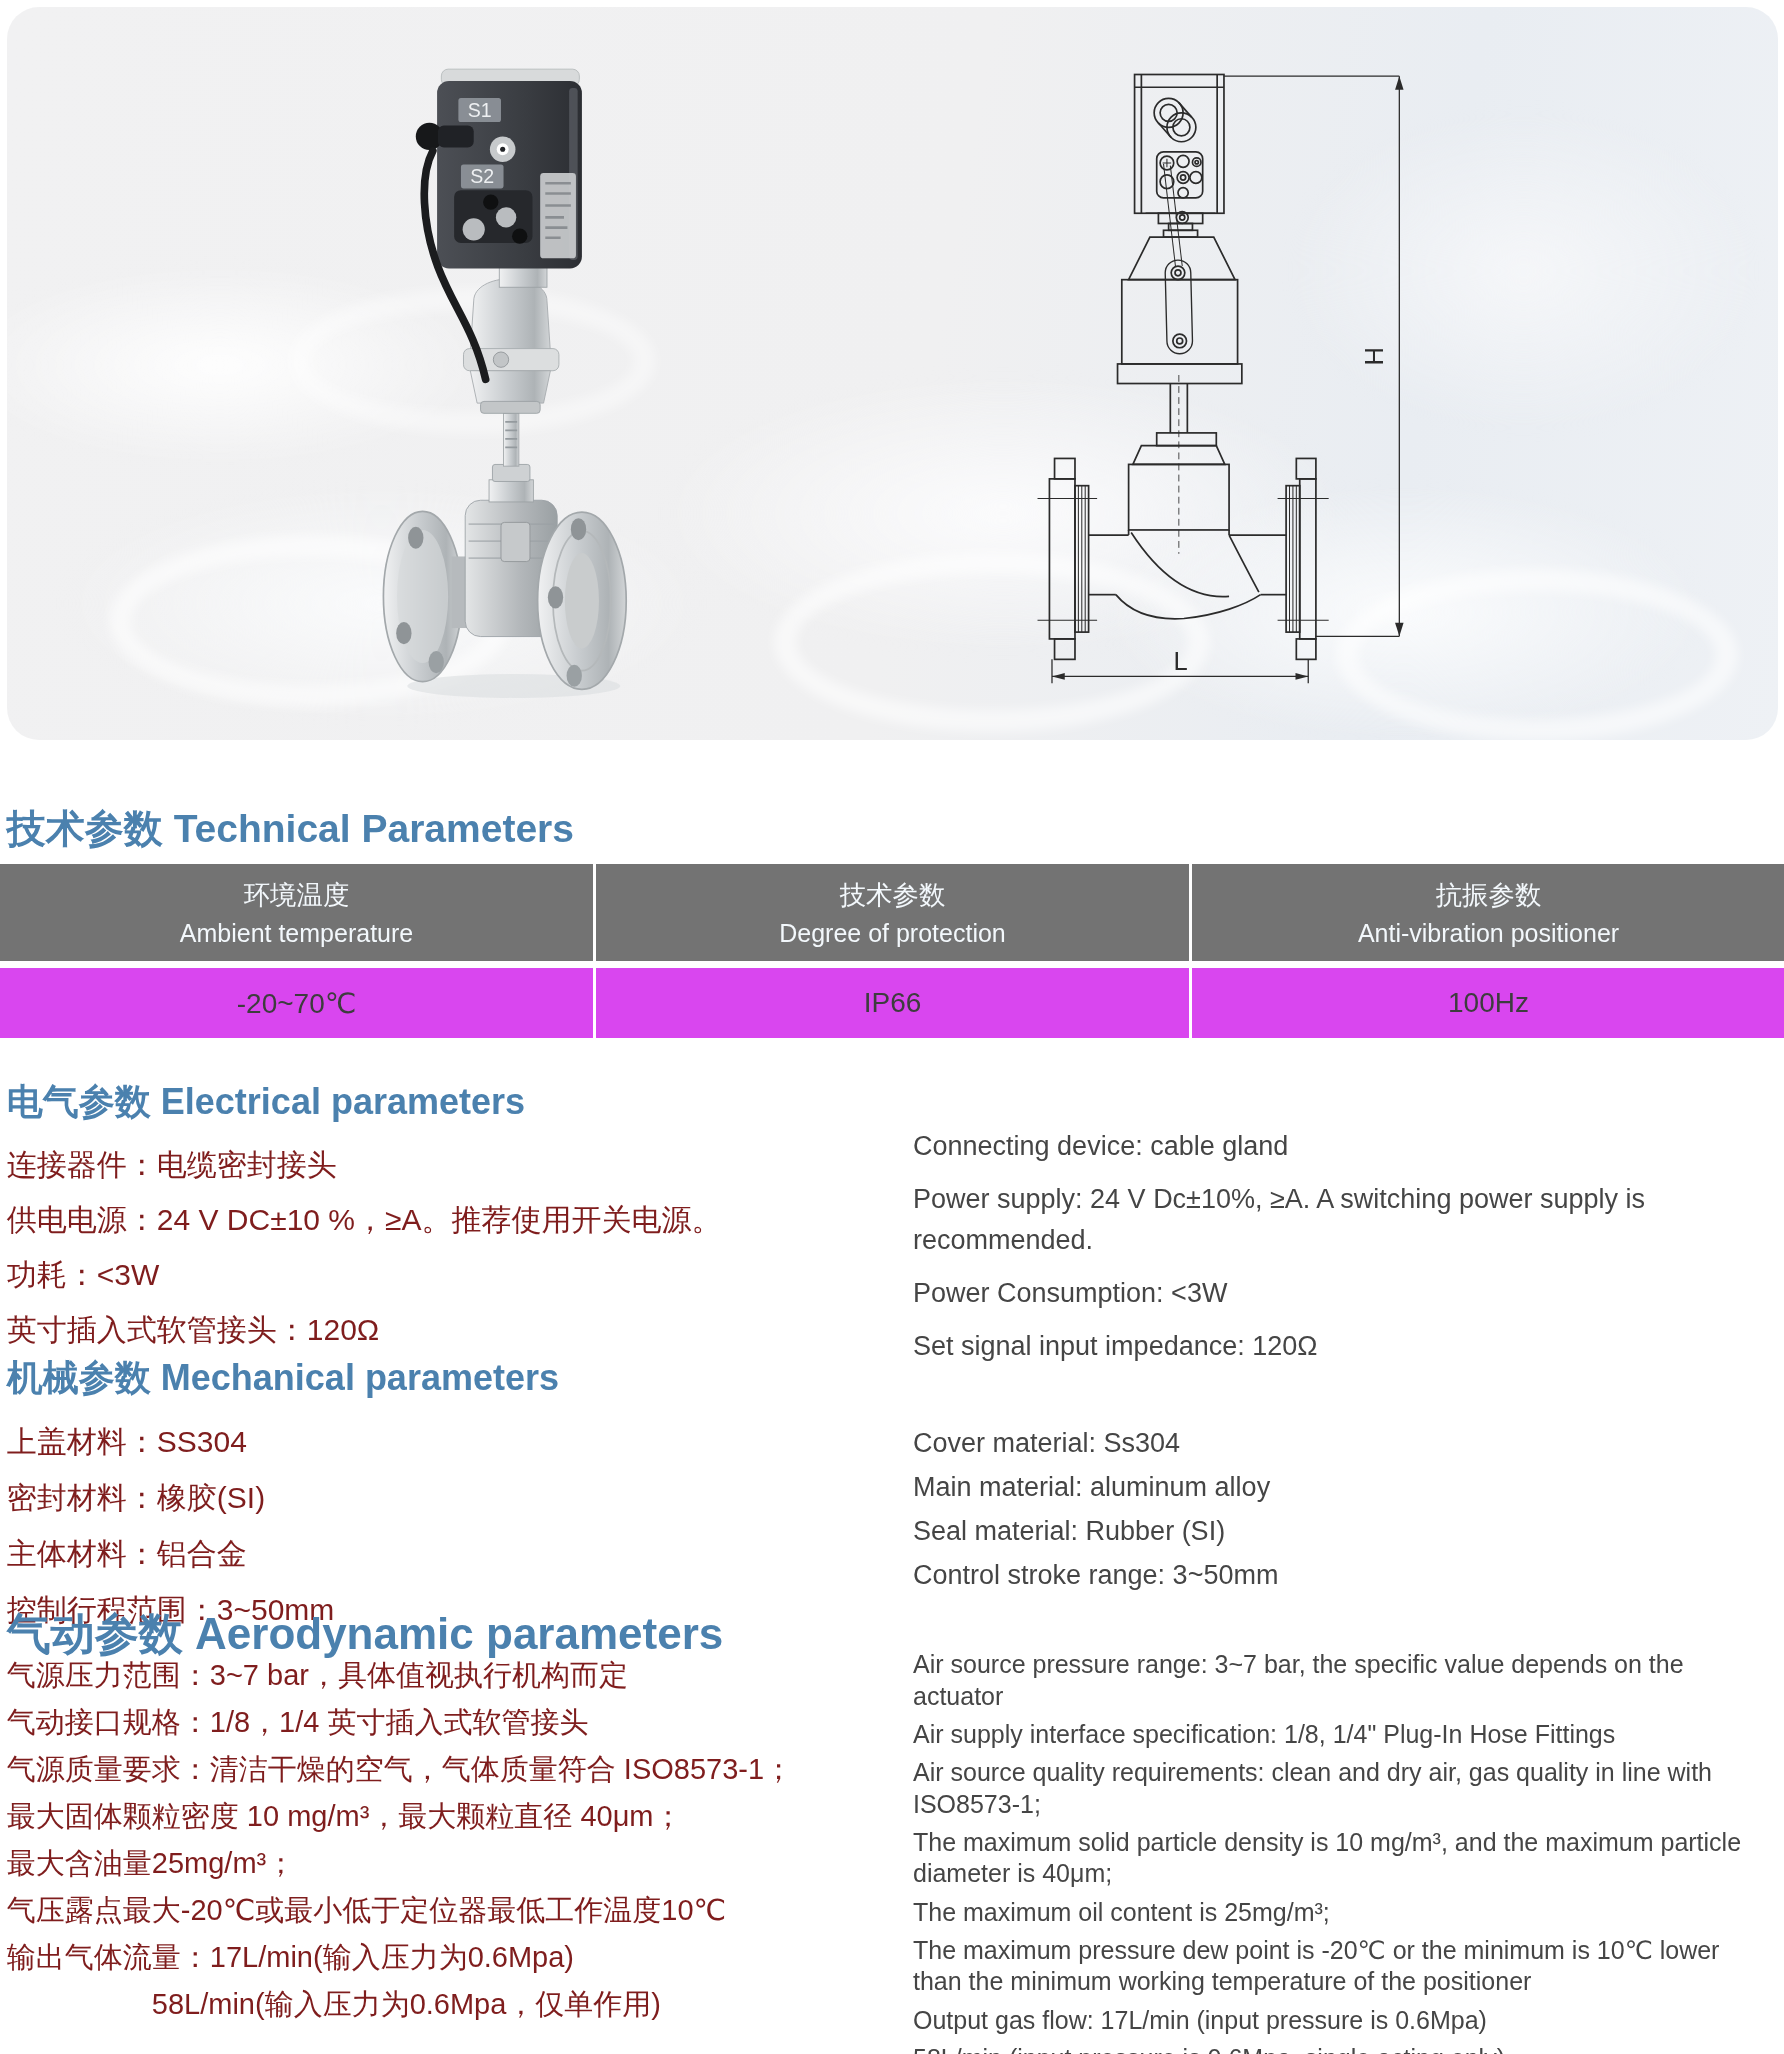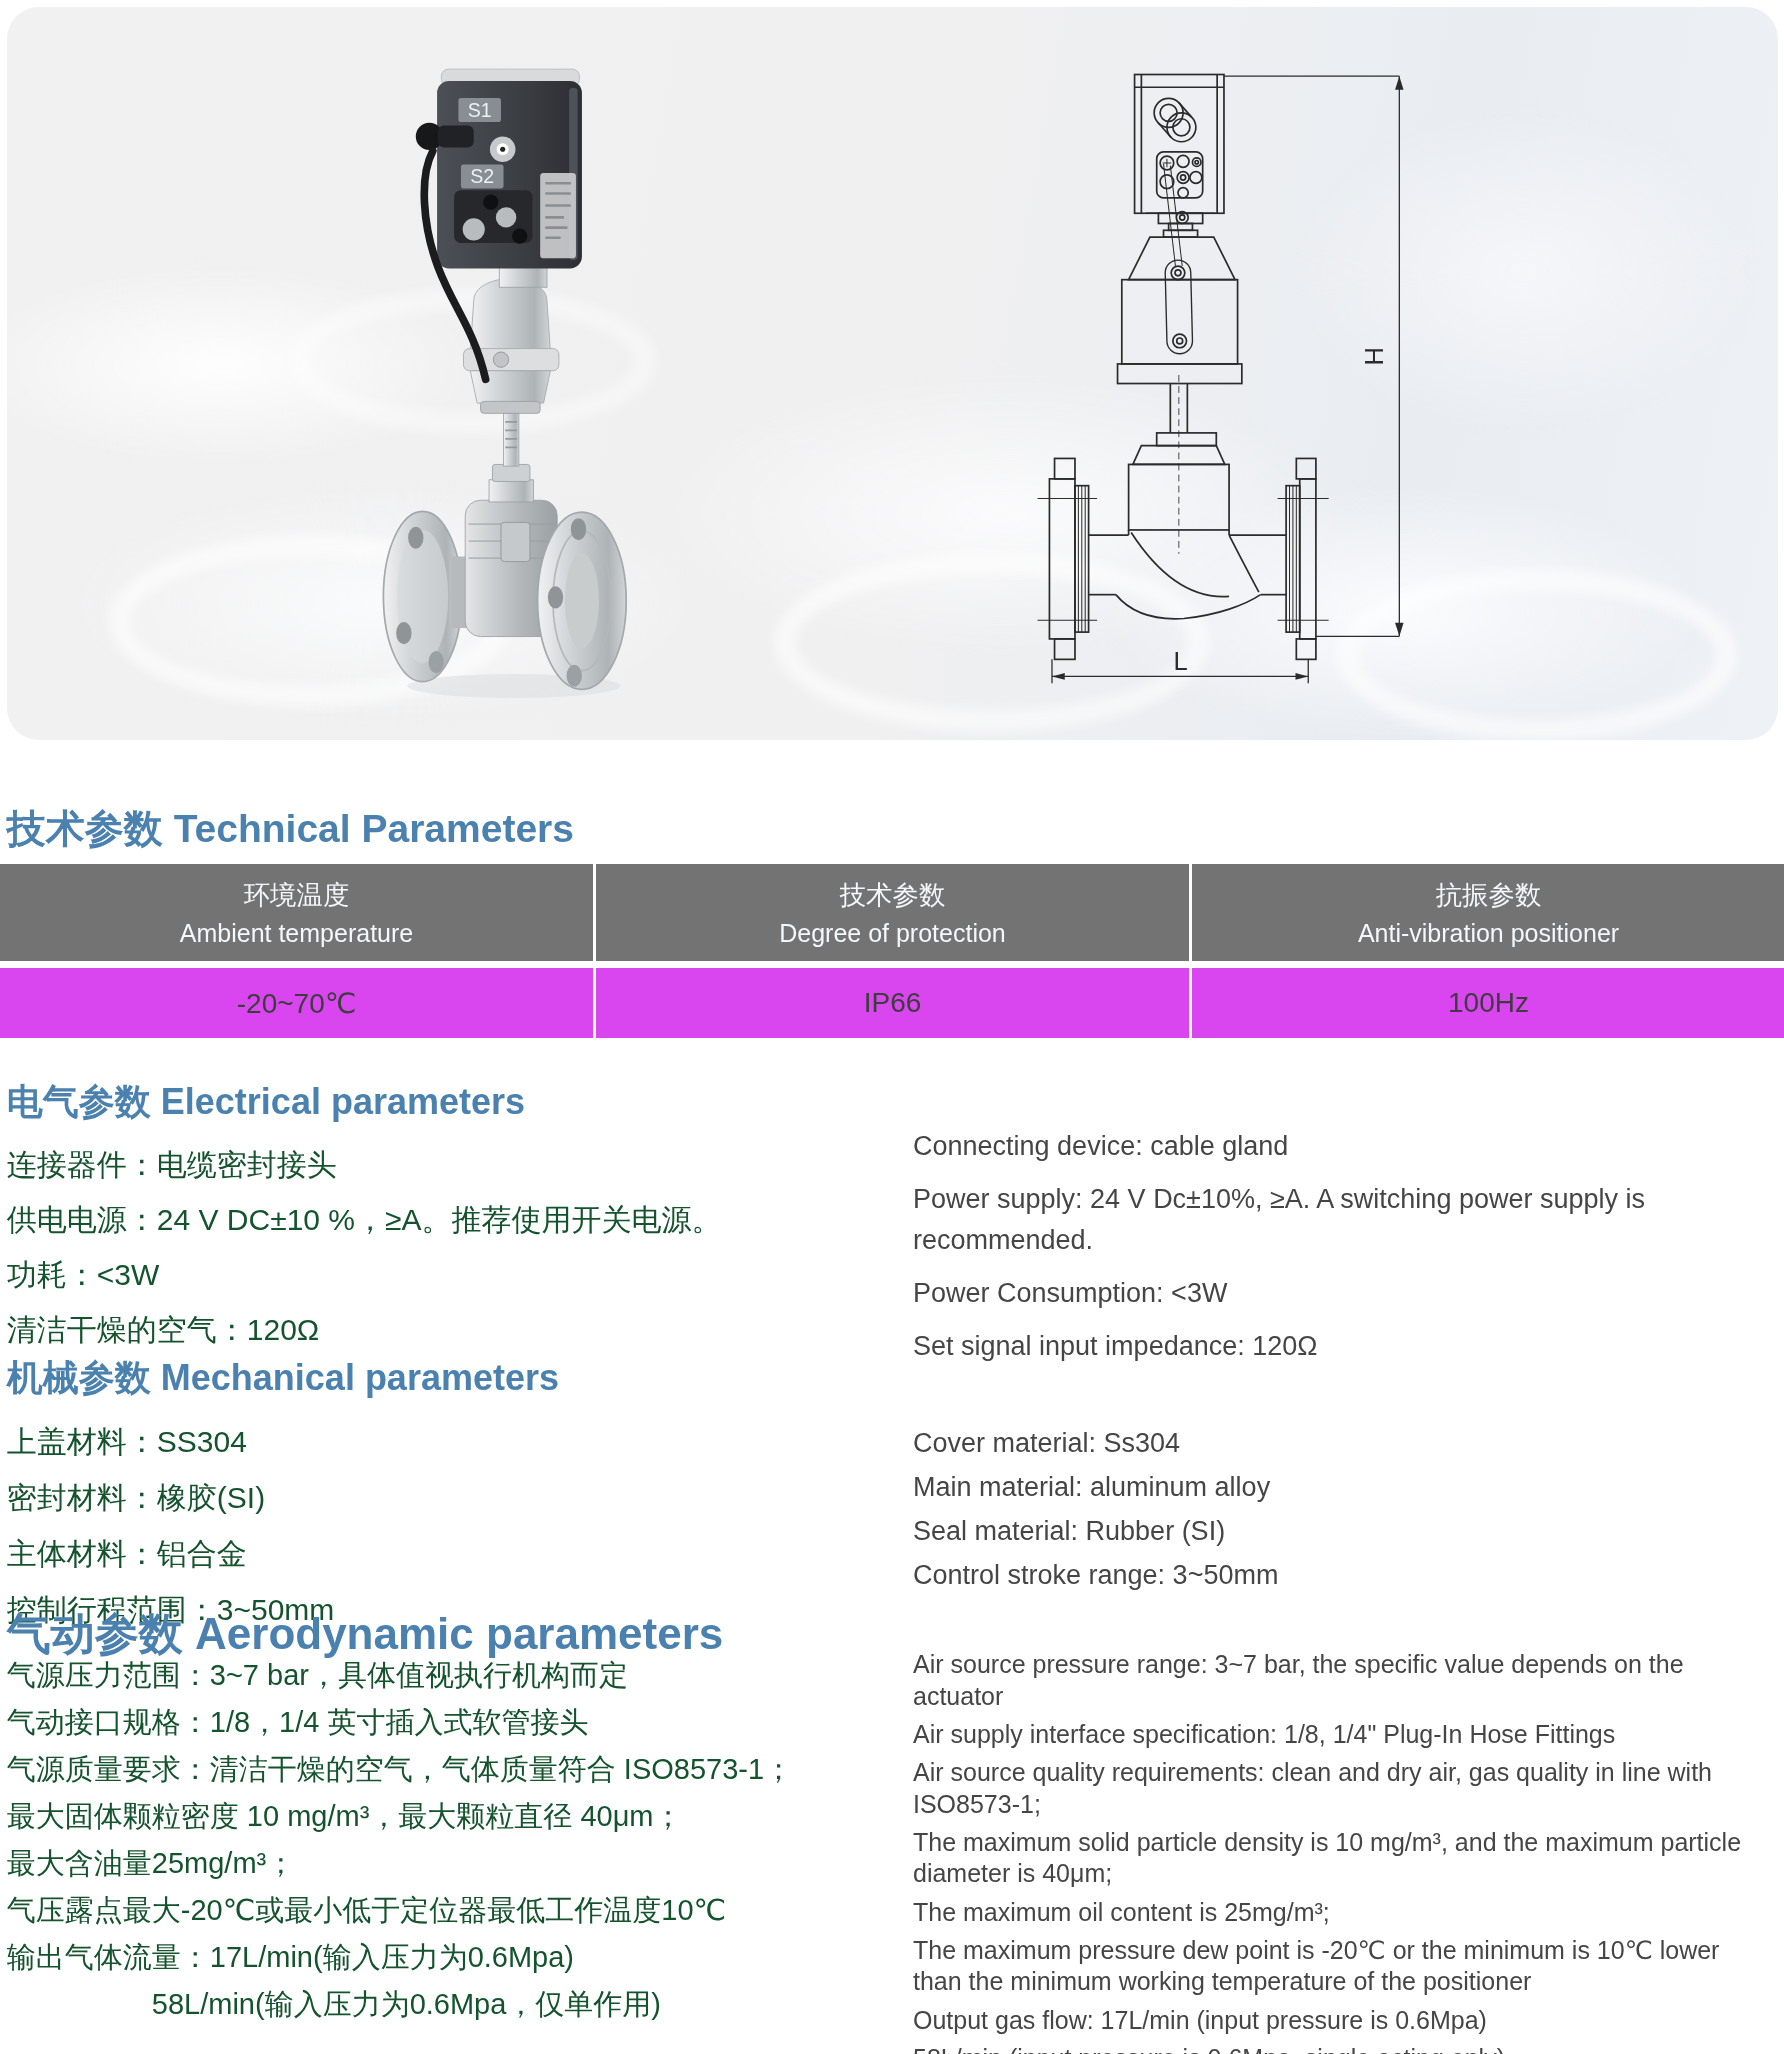--- a/index.html
+++ b/index.html
@@ -35,21 +35,21 @@
   .th{flex:1 1 0;background:#737373;color:#f3f8fc;display:flex;flex-direction:column;
       align-items:center;justify-content:center;gap:6px;}
   .th + .th{border-left:3.4px solid #ffffff;}
   .th .zh{font-size:26.4px;}
   .th .en{font-size:25px;}
   .tbl-row{position:absolute;top:968px;left:0;width:1785px;height:70px;display:flex;}
   .td{flex:1 1 0;background:#d946ef;font-size:28px;color:#3d3d3d;
       display:flex;align-items:center;justify-content:center;}
   .td + .td{border-left:3.4px solid #ffffff;}
 
-  .zhcol{position:absolute;left:6.8px;font-size:30px;color:#14532d;}
+  .zhcol{position:absolute;left:6.8px;font-size:30px;color:#7f1d1d;}
   .zhcol .ln{display:flex;align-items:center;}
   .elec-zh{top:1138px;}
   .elec-zh .ln{height:55px;}
   .mech-zh{top:1414px;}
   .mech-zh .ln{height:56px;}
   .aero-zh{top:1652px;font-size:29px;}
   .aero-zh .ln{height:47px;}
   .aero-zh .ln.indent{padding-left:145px;}
 
   .encol{position:absolute;left:913px;width:852px;color:#454545;}
@@ -281,21 +281,21 @@
   <div class="td">-20~70℃</div>
   <div class="td">IP66</div>
   <div class="td">100Hz</div>
 </div>
 
 <div class="h-sec h2">电气参数 Electrical parameters</div>
 <div class="zhcol elec-zh">
   <div class="ln">连接器件：电缆密封接头</div>
   <div class="ln">供电电源：24 V DC±10 %，≥A。推荐使用开关电源。</div>
   <div class="ln">功耗：&lt;3W</div>
-  <div class="ln">清洁干燥的空气：120Ω</div>
+  <div class="ln">英寸插入式软管接头：120Ω</div>
 </div>
 <div class="encol elec-en">
   <p>Connecting device: cable gland</p>
   <p>Power supply: 24 V Dc±10%, ≥A. A switching power supply is recommended.</p>
   <p>Power Consumption: &lt;3W</p>
   <p>Set signal input impedance: 120Ω</p>
 </div>
 
 <div class="h-sec h3">机械参数 Mechanical parameters</div>
 <div class="zhcol mech-zh">

